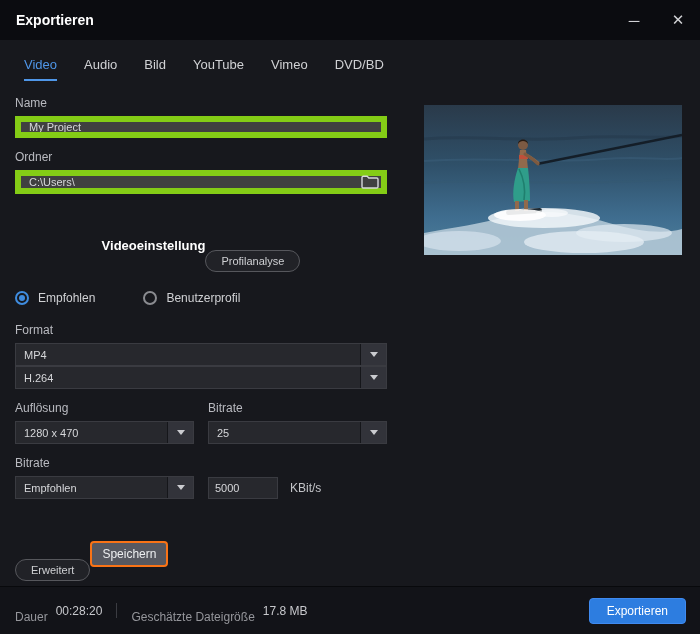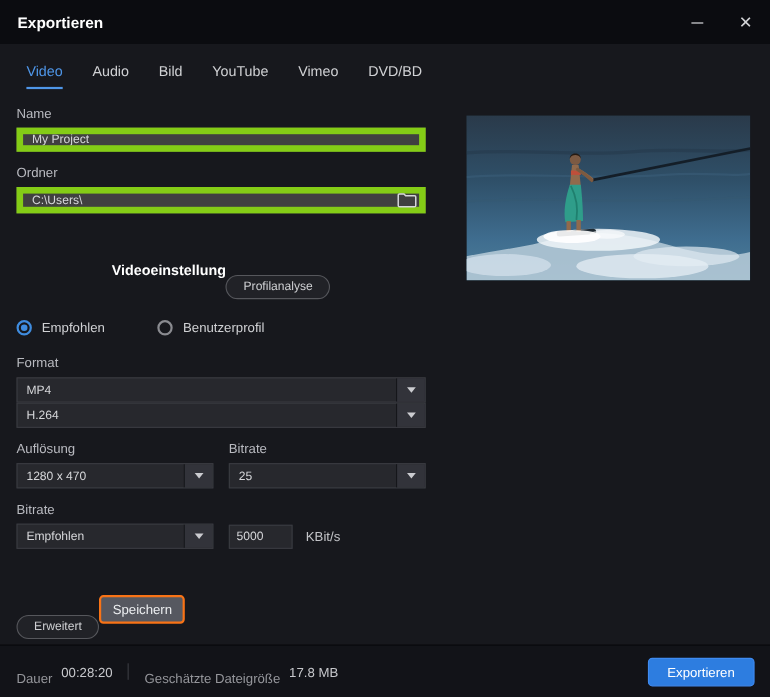--- a/index.html
+++ b/index.html
@@ -81,21 +81,21 @@
   }
   .caret-down {
     width:0; height:0; border-left:4px solid transparent; border-right:4px solid transparent;
     border-top:5px solid #cbccd0;
   }
 
   .row-2 { display:flex; gap:14px; margin-top:12px; }
   .col { width:179px; flex:none; }
   .bitrate-right { display:flex; align-items:center; gap:12px; }
   .num-input {
-    width:58px; height:22px; background:#27282d; border:1px solid #3a3b41;
+    width:70px; height:22px; background:#27282d; border:1px solid #3a3b41;
     color:#d6d7da; font-size:11px; padding:0 6px; outline:none; font-family:inherit;
   }
   .unit-label { color:#c3c4c8; font-size:12px; }
 
   .bottom-btn-row { display:flex; justify-content:flex-start; align-items:center; margin-top:28px; }
   .save-btn {
     background:#565860; border:2px solid #f97316; border-radius:4px;
     color:#eceef0; font-size:12px; padding:4px 10px; cursor:pointer; font-family:inherit;
   }
 

